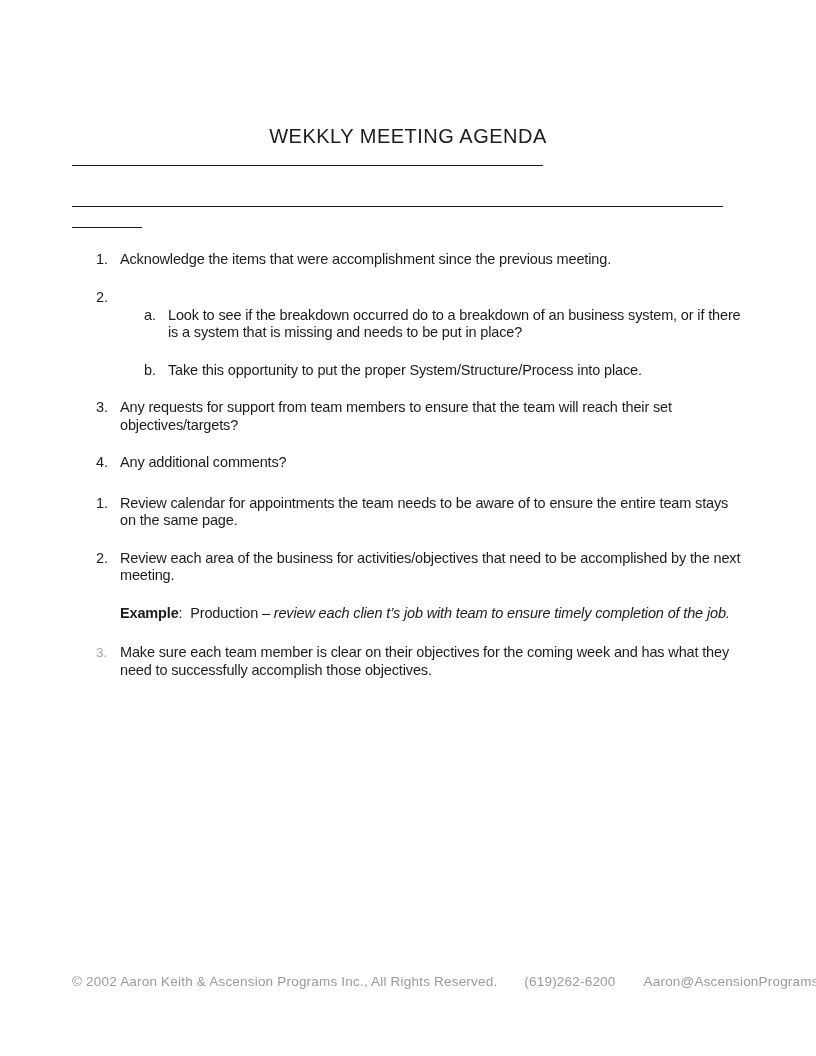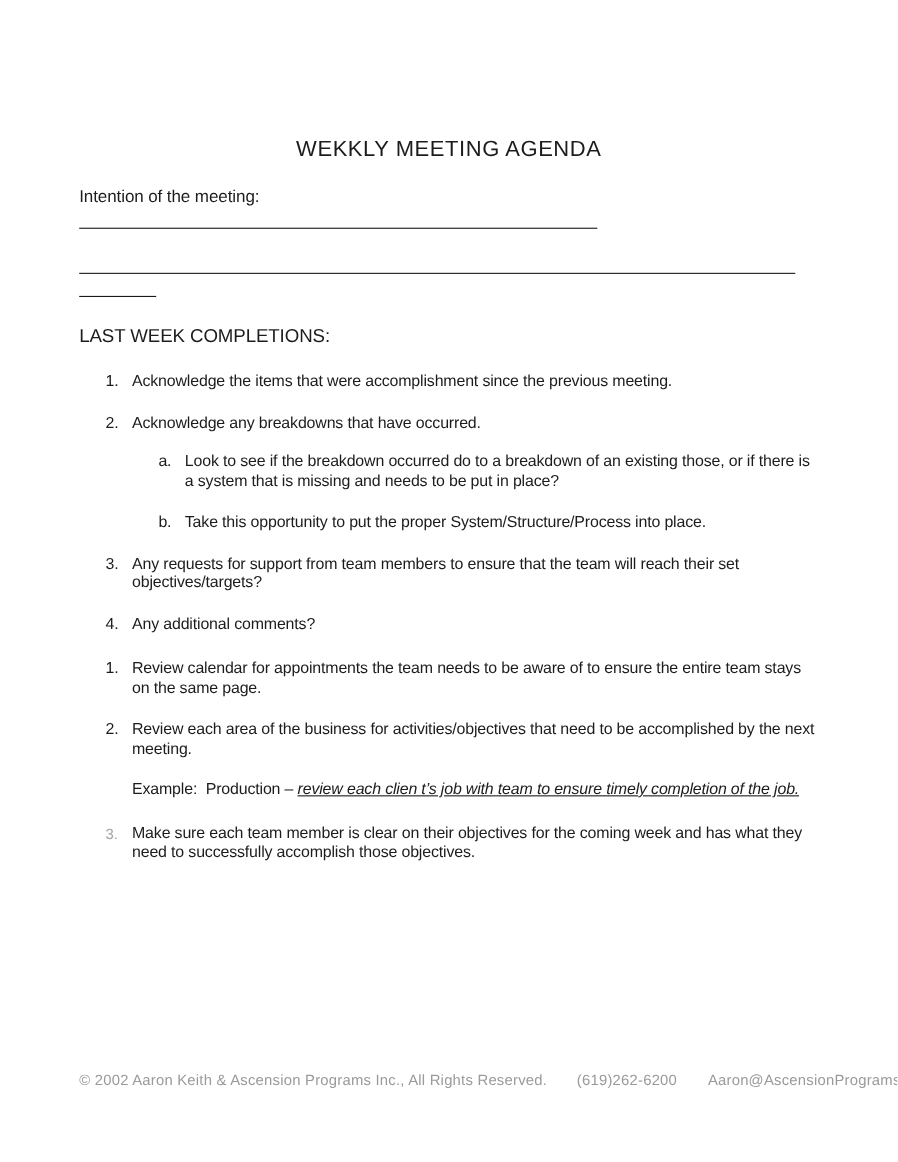--- a/index.html
+++ b/index.html
@@ -70,22 +70,22 @@
 
   .example {
     margin:20px 0 0 24px;
     max-width:620px;
     font-size:14.5px;
     line-height:17.5px;
     letter-spacing:-.15px;
     padding-left:85px;
     text-indent:-85px;
   }
-  .example .ex-label { font-weight:400; }
-  .example .ex-italic { font-style:italic;text-decoration:underline; }
+  .example .ex-label { font-weight:700; }
+  .example .ex-italic { font-style:italic; }
   .item.mt-22 { margin-top:22px; }
 
   .footer {
     position:absolute;
     left:72px; top:974px;
     width:680px;
     font-size:13.5px;
     line-height:16px;
     color:#9a9a9a;
     letter-spacing:.2px;
@@ -97,43 +97,40 @@
 </style>
 </head>
 <body>
 
 <div class="page">
   <div class="content">
 
     <h1 class="doc-title">WEKKLY MEETING AGENDA</h1>
 
 
-    <div class="intention-row">Intention of the meeting:</div>
 
     <div class="rule rule-1"></div>
     <div class="rule rule-2"></div>
     <div class="rule rule-3"></div>
 
-    <h2 class="section-heading heading-1">LAST WEEK COMPLETIONS:</h2>
 
     <div class="list">
 
       <div class="item">
         <span class="marker">1.</span>
         <span class="text">Acknowledge the items that were accomplishment since the previous meeting.</span>
       </div>
 
       <div class="item">
         <span class="marker">2.</span>
         <span class="text">
-          <span>Acknowledge any breakdowns that have occurred.</span>
           <span class="sublist" style="display:block;">
             <span class="subitem">
               <span class="marker">a.</span>
-              <span class="text">Look to see if the breakdown occurred do to a breakdown of an existing those, or if there is a system that is missing and needs to be put in place?</span>
+              <span class="text">Look to see if the breakdown occurred do to a breakdown of an business system, or if there is a system that is missing and needs to be put in place?</span>
             </span>
             <span class="subitem">
               <span class="marker">b.</span>
               <span class="text">Take this opportunity to put the proper System/Structure/Process into place.</span>
             </span>
           </span>
         </span>
       </div>
 
       <div class="item">

